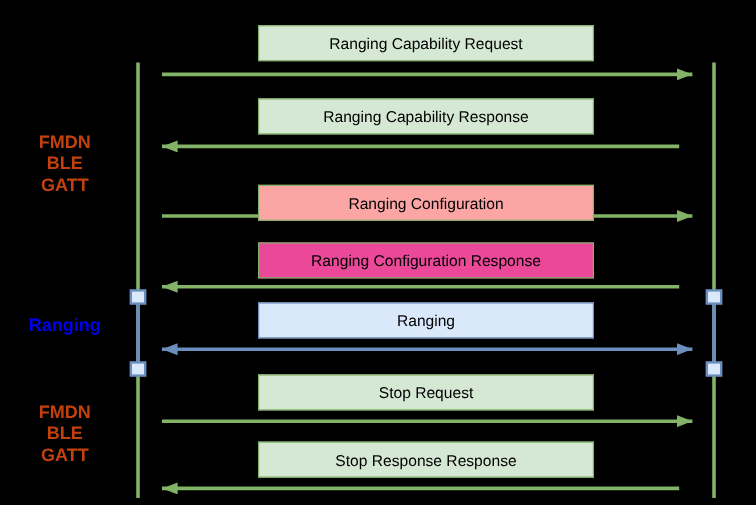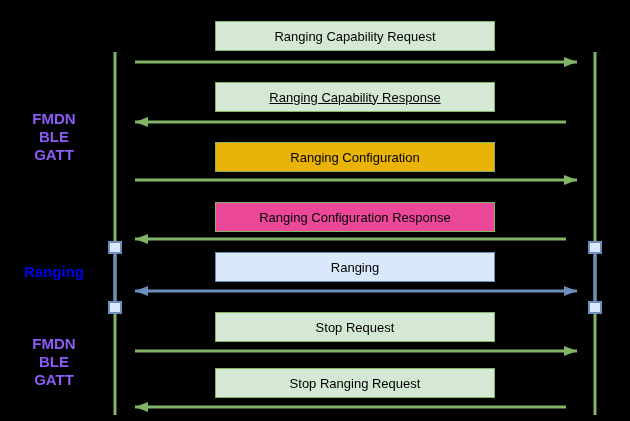--- a/index.html
+++ b/index.html
@@ -27,21 +27,21 @@
     white-space: nowrap;
   }
   .phase-label {
     position: absolute;
     left: 6px; width: 96px;
     text-align: center;
     font-weight: bold;
     font-size: 15px;
     line-height: 18px;
   }
-  .green-label { color: #8b5cf6; }
+  .green-label { color: #c2410c; }
   .blue-label  { color: #0000ee; }
 </style>
 </head>
 <body>
 
 <div id="stage">
 
   <svg class="overlay" width="630" height="421" viewBox="0 0 630 421">
     <defs>
       <marker id="arrowhead-green" markerUnits="userSpaceOnUse" viewBox="0 0 13 10" markerWidth="13" markerHeight="10" refX="13" refY="5" orient="auto-start-reverse">
@@ -63,26 +63,26 @@
       <line x1="566" y1="122" x2="135" y2="122" stroke="#82b366" stroke-width="3" marker-end="url(#arrowhead-green)"></line>
       <line x1="135" y1="180" x2="577" y2="180" stroke="#82b366" stroke-width="3" marker-end="url(#arrowhead-green)"></line>
       <line x1="566" y1="239" x2="135" y2="239" stroke="#82b366" stroke-width="3" marker-end="url(#arrowhead-green)"></line>
       <line x1="135" y1="291" x2="577" y2="291" stroke="#6c8ebf" stroke-width="3" marker-end="url(#arrowhead-blue)" marker-start="url(#arrowhead-blue)"></line>
       <line x1="135" y1="351" x2="577" y2="351" stroke="#82b366" stroke-width="3" marker-end="url(#arrowhead-green)"></line>
       <line x1="566" y1="407" x2="135" y2="407" stroke="#82b366" stroke-width="3" marker-end="url(#arrowhead-green)"></line>
     </svg>
 
   <div>
       <div class="msg-box" style="top: 21px; background: rgb(213, 232, 212); border-color: rgb(130, 179, 102);">Ranging Capability Request</div>
-      <div class="msg-box" style="top: 82px; background: rgb(213, 232, 212); border-color: rgb(130, 179, 102); text-decoration: underline;">Ranging Capability Response</div>
-      <div class="msg-box" style="top: 142px; background: #eab308; border-color: rgb(130, 179, 102);">Ranging Configuration</div>
+      <div class="msg-box" style="top: 82px; background: rgb(213, 232, 212); border-color: rgb(130, 179, 102);">Ranging Capability Response</div>
+      <div class="msg-box" style="top: 154px; background: #fca5a5; border-color: rgb(130, 179, 102);">Ranging Configuration</div>
       <div class="msg-box" style="top: 202px; background: #ec4899; border-color: rgb(130, 179, 102);">Ranging Configuration Response</div>
       <div class="msg-box" style="top: 252px; background: rgb(218, 232, 252); border-color: rgb(108, 142, 191);">Ranging</div>
       <div class="msg-box" style="top: 312px; background: rgb(213, 232, 212); border-color: rgb(130, 179, 102);">Stop Request</div>
-      <div class="msg-box" style="top: 368px; background: rgb(213, 232, 212); border-color: rgb(130, 179, 102);">Stop Ranging Request</div>
+      <div class="msg-box" style="top: 368px; background: rgb(213, 232, 212); border-color: rgb(130, 179, 102);">Stop Response Response</div>
     </div>
 
   <div class="phase-label green-label" style="top:110px">
     <div>FMDN</div>
     <div>BLE</div>
     <div>GATT</div>
   </div>
 
   <div class="phase-label blue-label" style="top:263px">
     <div>Ranging</div>

